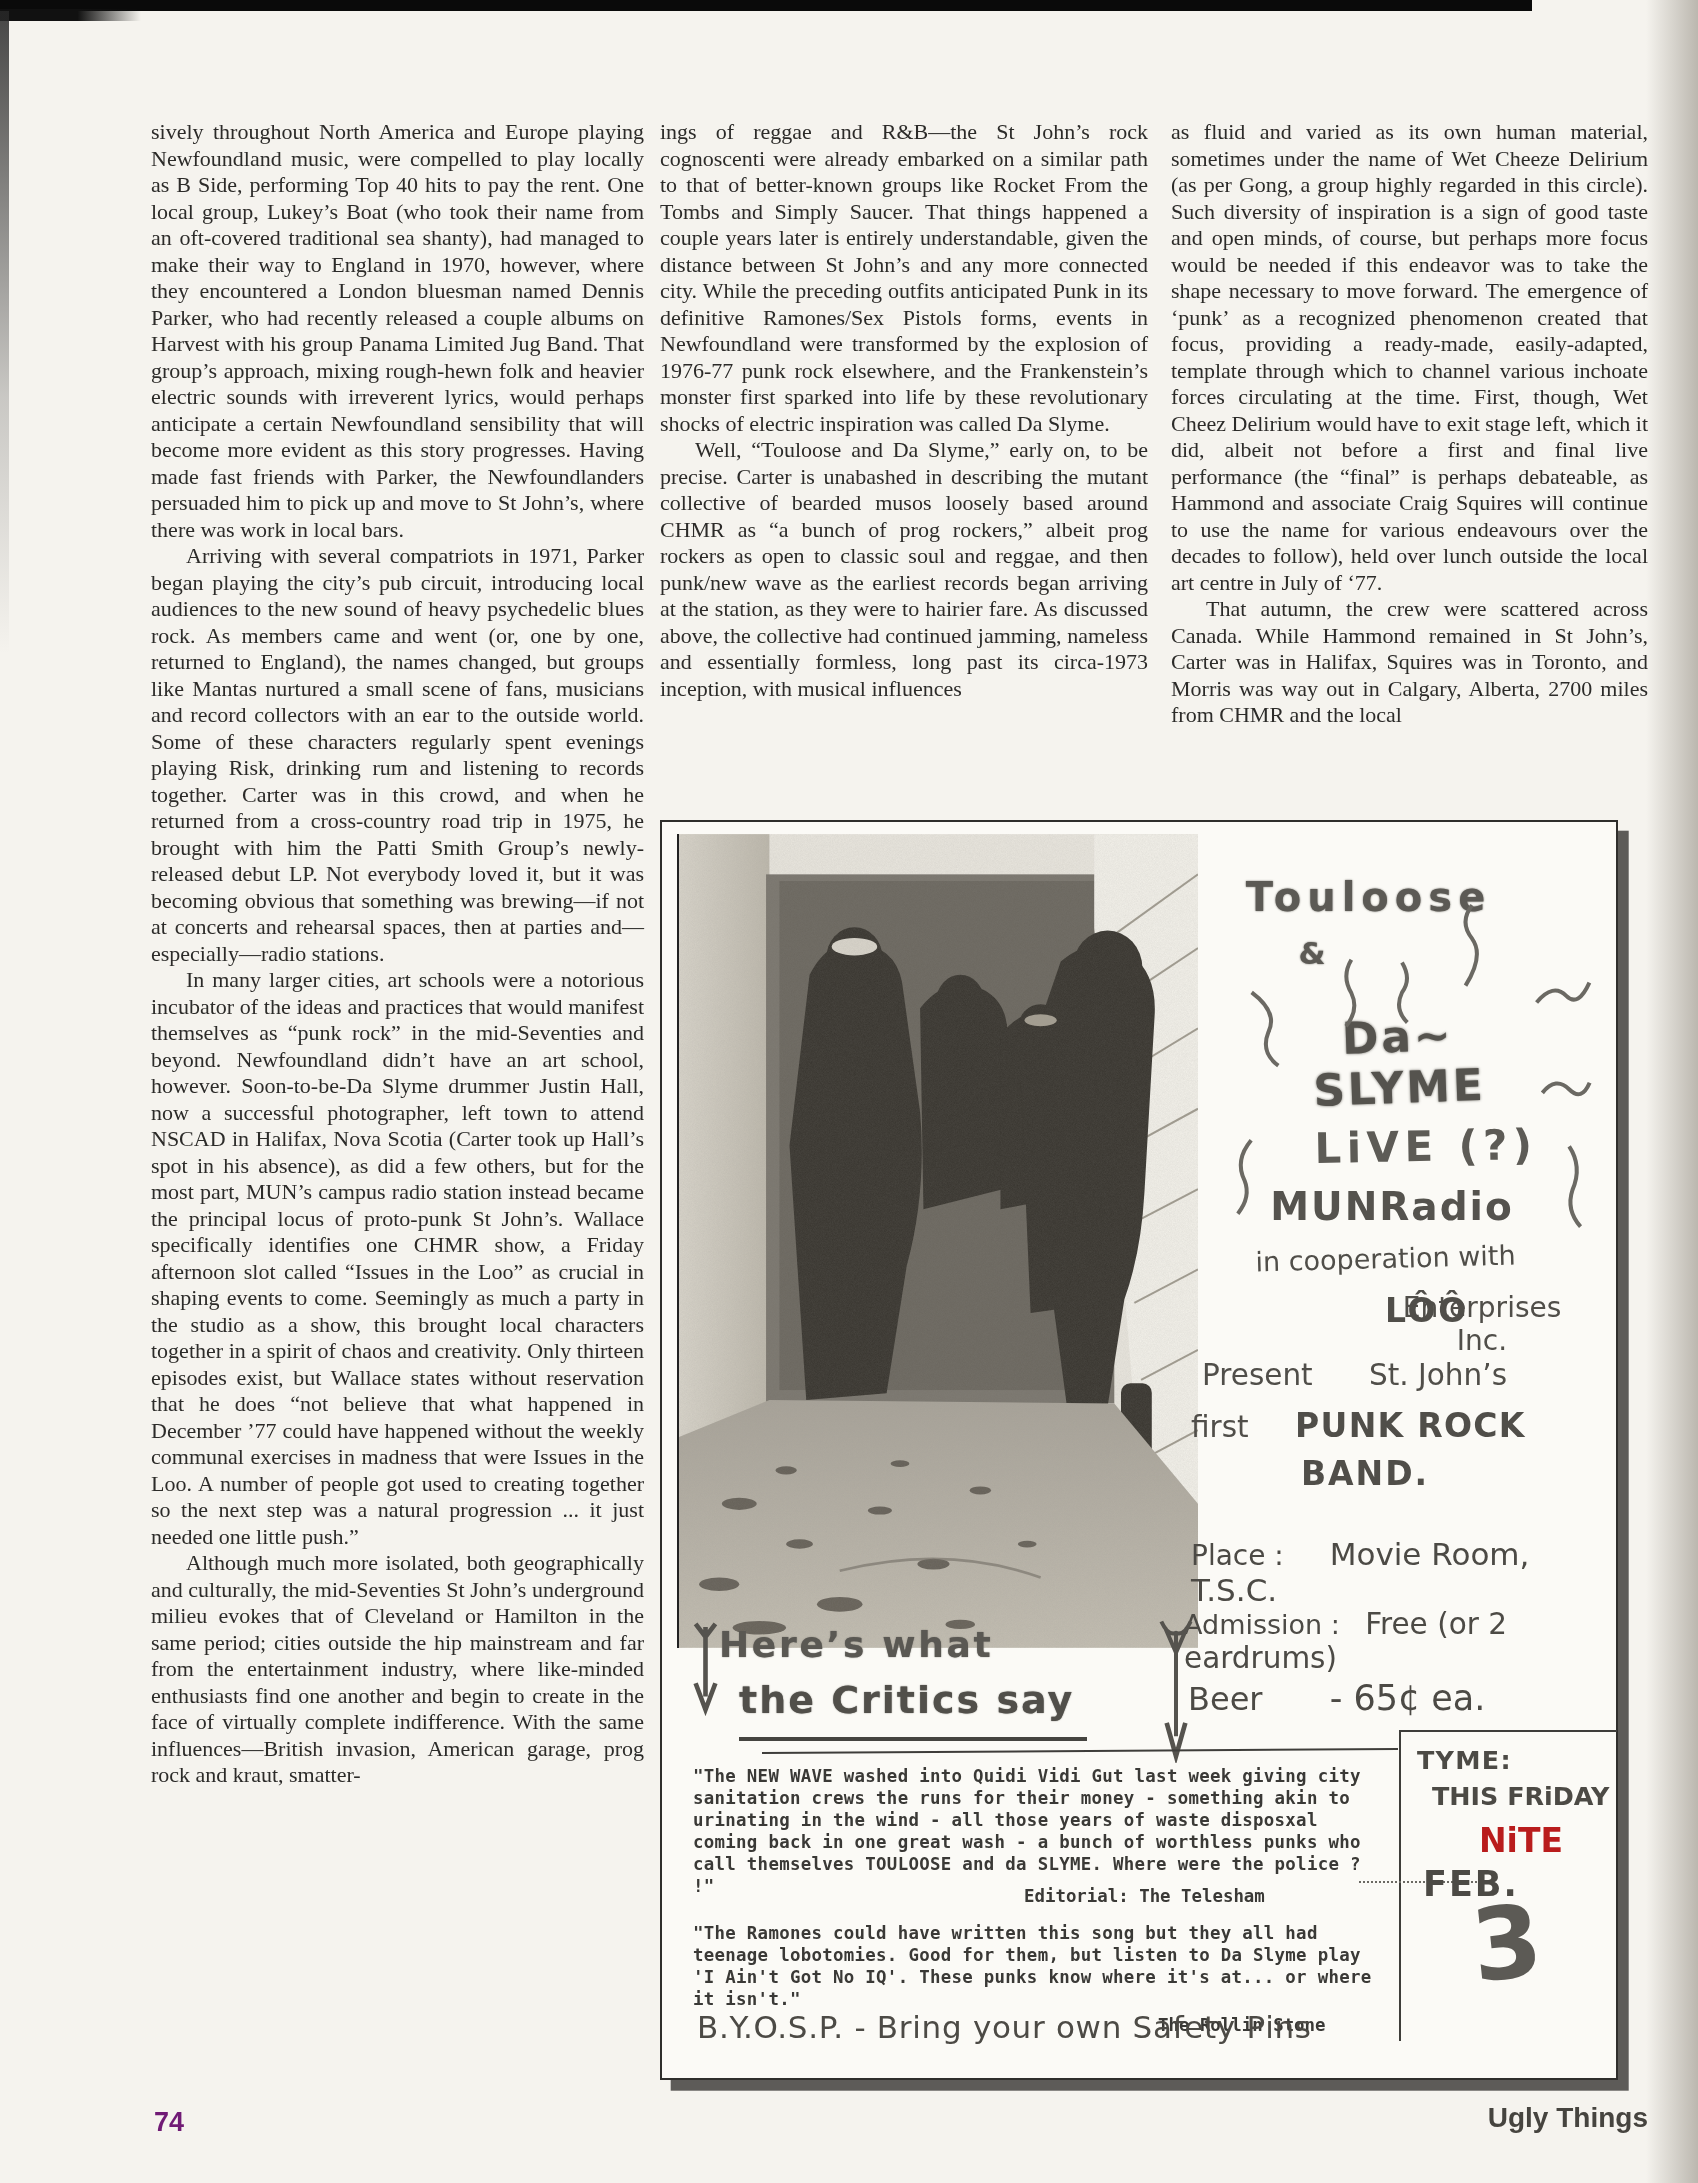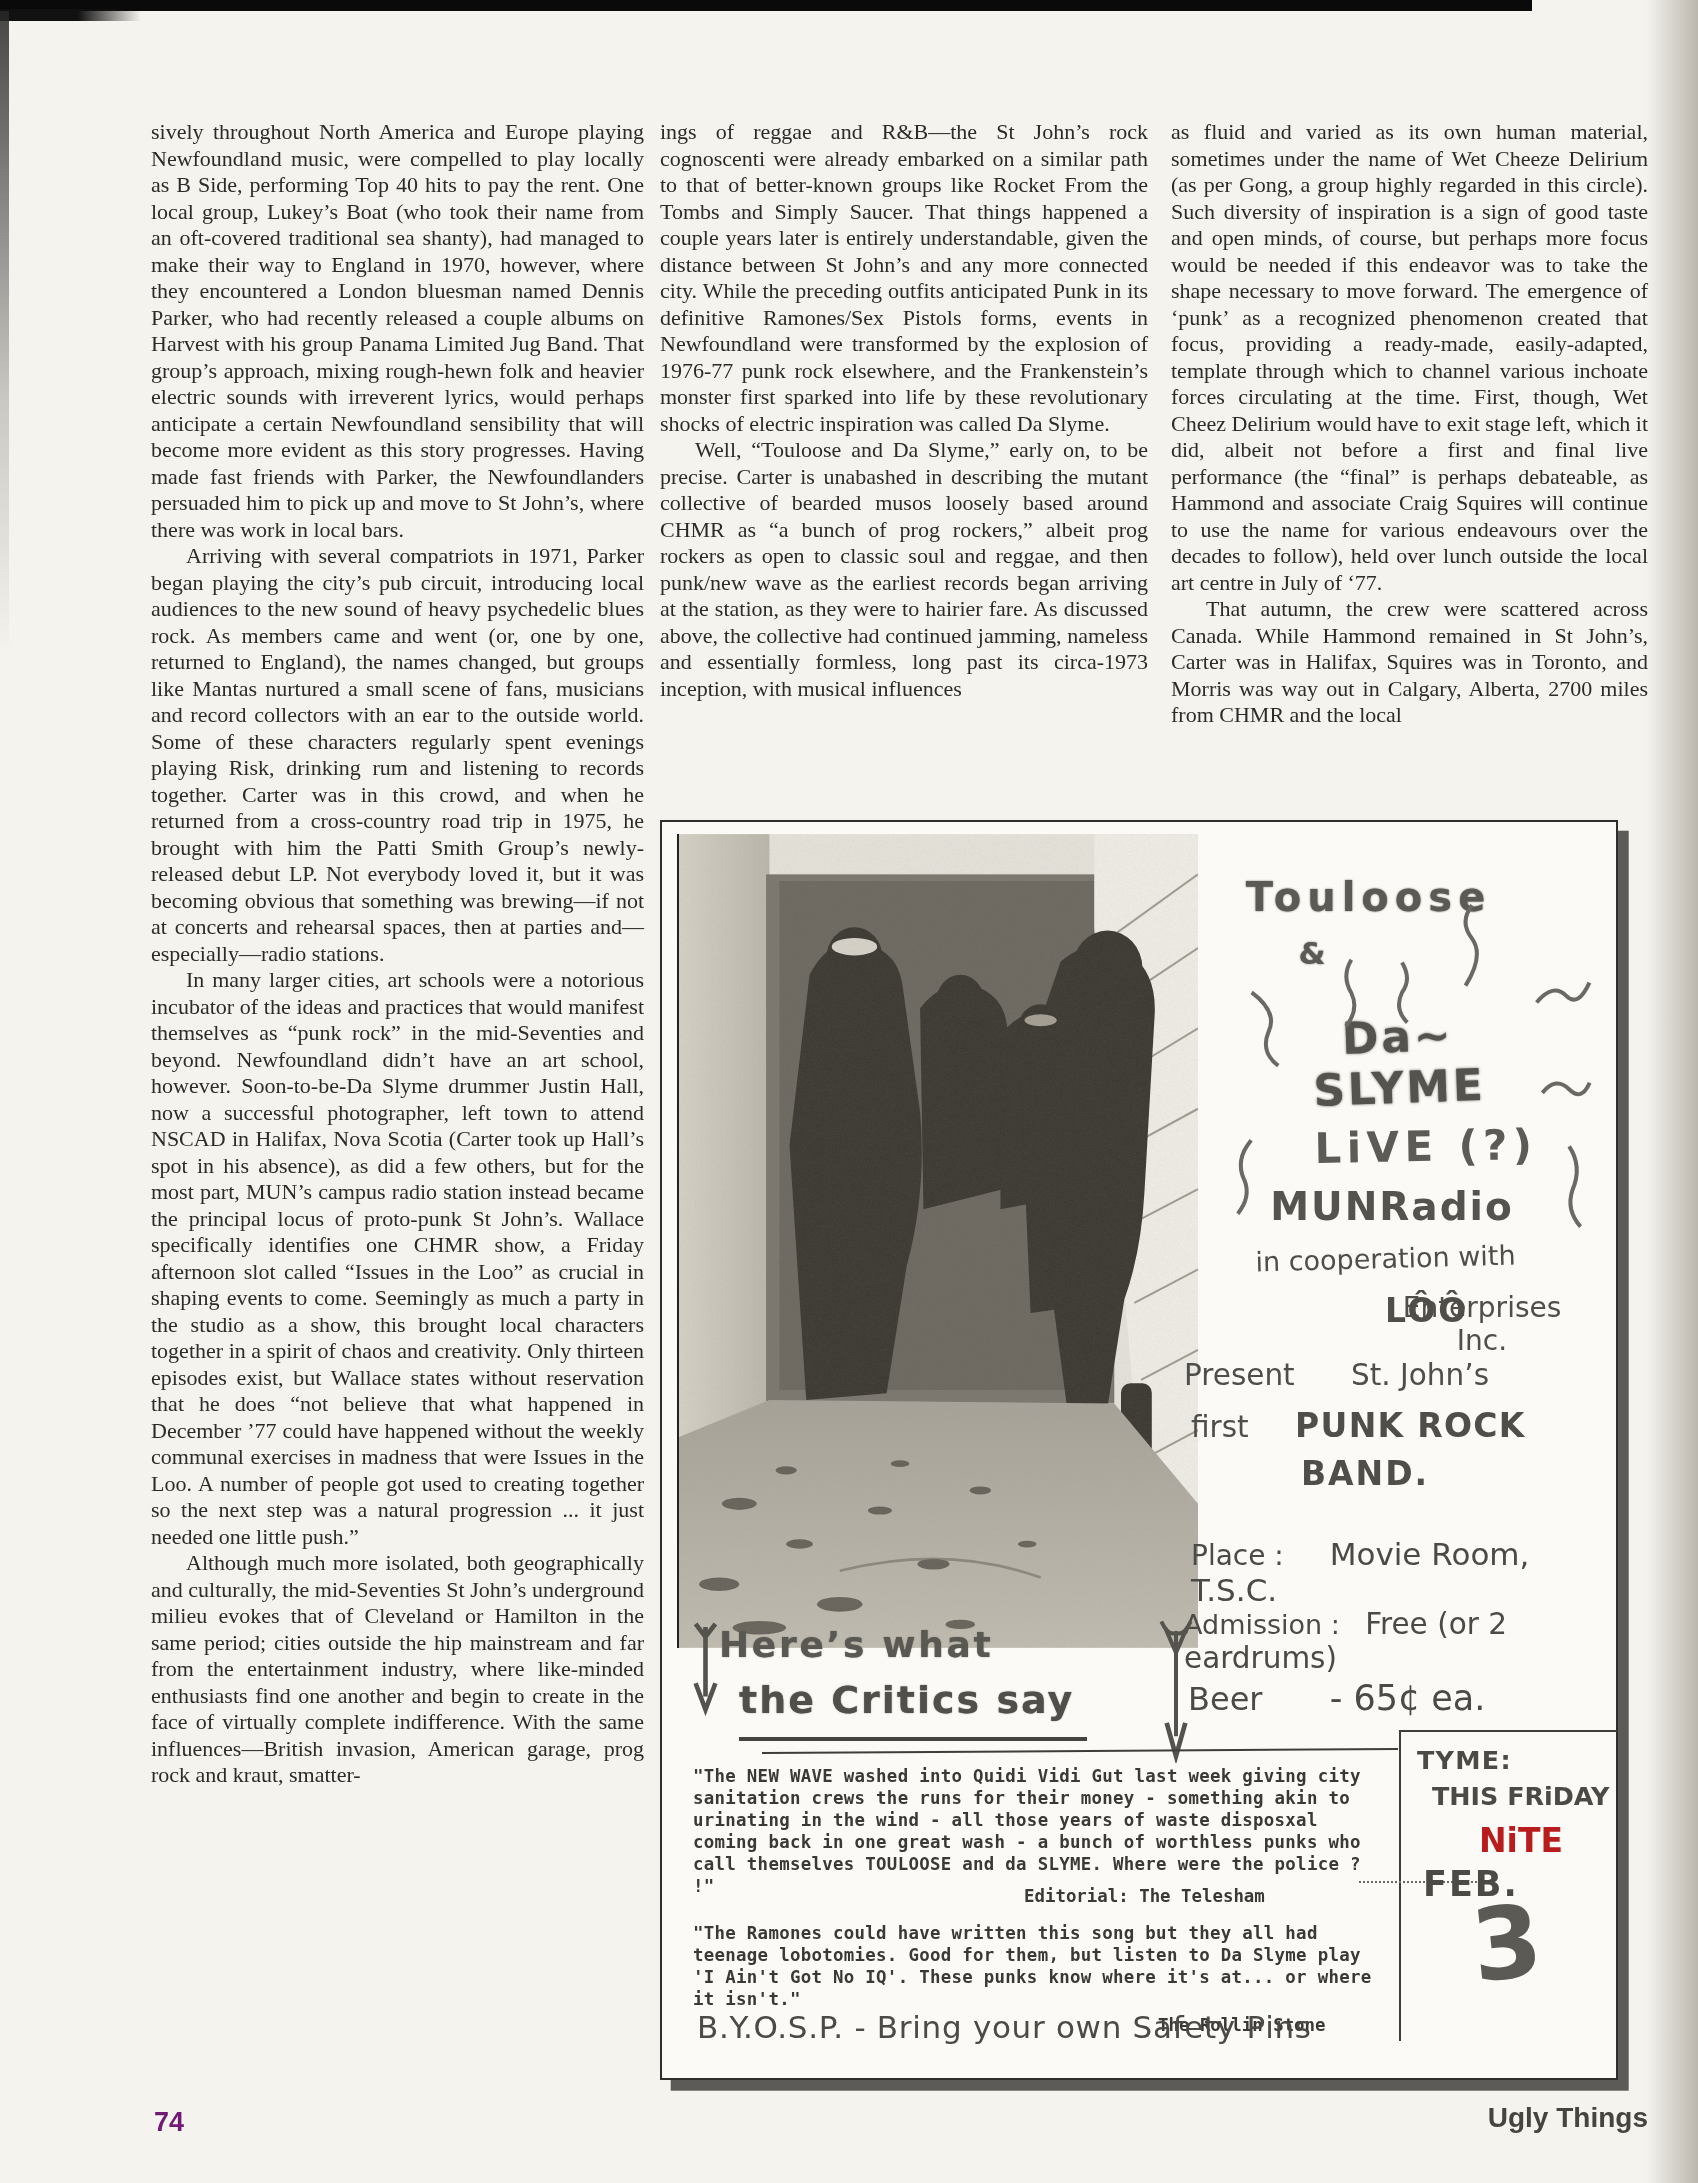--- a/index.html
+++ b/index.html
@@ -35,21 +35,21 @@
   .mono{font-family:"DejaVu Sans Mono",monospace;color:#3a3936;font-weight:700;}
   .t1{left:566px;top:52px;width:281px;text-align:center;font-size:40px;font-weight:900;letter-spacing:6px;color:#5c5a55;text-shadow:0 0 2px #6b6963;}
   .t-amp{left:623px;top:113px;width:54px;text-align:center;font-size:31px;font-weight:900;color:#5c5a55;text-shadow:0 0 2px #6b6963;}
   .t2{left:589px;top:189px;width:295px;text-align:center;font-size:44px;font-weight:900;letter-spacing:2.7px;color:#55534e;text-shadow:0 0 2.7px #66645e;transform:rotate(-2deg);}
   .t3{left:630px;top:300px;width:268px;text-align:center;font-size:42px;font-weight:900;letter-spacing:5.4px;color:#5d5b56;transform:rotate(-1deg);}
   .radio{left:549px;top:362px;width:362px;text-align:center;font-size:39px;font-weight:900;letter-spacing:2px;color:#55534e;}
   .coop{left:536px;top:421px;width:375px;text-align:center;font-size:27px;color:#504e49;transform:rotate(-1.5deg);}
   .loo-line{left:529px;top:469px;width:388px;text-align:center;font-size:28px;color:#504e49;}
   .loo-line b{font-size:33px;letter-spacing:2.7px;}
   .present-line{left:522px;top:536px;width:402px;font-size:29.5px;color:#504e49;}
-  .present-line .w1{position:static;}
+  .present-line .w1{position:static;margin-left:18px;}
   .present-line .w2{position:static;margin-left:47px;}
   .first-line{left:529px;top:584px;width:415px;font-size:29.5px;color:#504e49;}
   .first-line .w1{position:static;}
   .first-line .w2{position:static;margin-left:37px;font-size:33px;font-weight:700;letter-spacing:1.3px;}
   .band-line{left:576px;top:632px;width:254px;text-align:center;font-size:33px;font-weight:700;letter-spacing:2px;color:#504e49;}
   .place-line{left:529px;top:714px;width:415px;font-size:28px;color:#4c4a45;}
   .place-line .lab{position:static;}
   .place-line .val{position:static;margin-left:37px;font-size:31px;}
   .adm-line{left:522px;top:785px;width:429px;font-size:27px;color:#4c4a45;}
   .adm-line .lab{position:static;}

